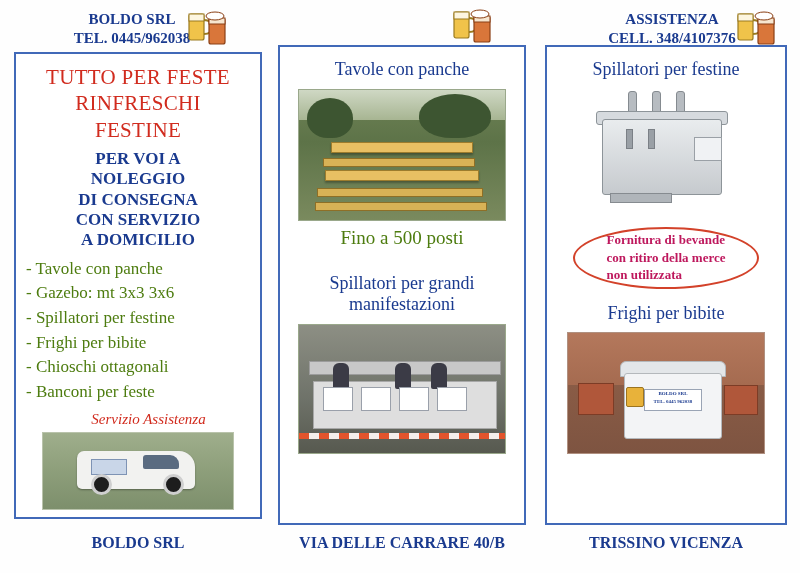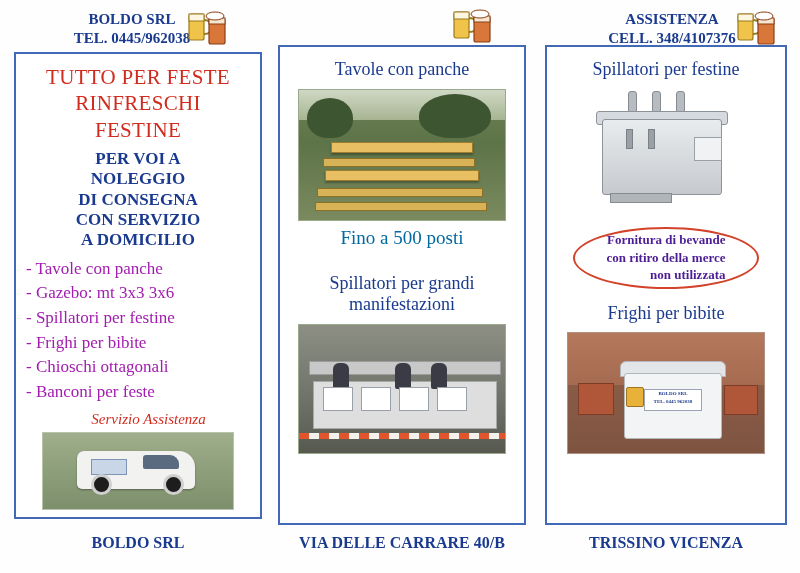--- a/index.html
+++ b/index.html
@@ -80,21 +80,21 @@
   .hdr-blue {
     text-align: center;
     color: #1a3a8f;
     font-weight: bold;
     font-size: 17px;
     line-height: 1.2;
     margin: 6px 6px 4px 6px;
   }
   .bullets {
     margin: 6px 0 0 10px;
-    color: #a21caf;
+    color: #4d7c0f;
     font-size: 17px;
     line-height: 1.45;
     font-family: Liberation Serif, serif;
   }
   .bullets div { white-space: nowrap; }
   .assist {
     text-align: center;
     color: #d12b1e;
     font-size: 15px;
     font-family: "Liberation Serif", serif;
@@ -160,21 +160,21 @@
   }
   .cap-blue {
     text-align: center;
     color: #1a3a8f;
     font-size: 18px;
     margin: 12px 0 8px 0;
     line-height: 1.2;
   }
   .cap-blue-sm {
     text-align: center;
-    color: #0369a1;
+    color: #4d7c0f;
     font-size: 19px;
     margin: 6px 0 8px 0;
   }
 
   .tables-photo {
     margin: 0 auto;
     width: 206px; height: 130px;
     background: linear-gradient(#6f8356 0%, #5d7348 40%, #7a8a5e 100%);
     border: 1px solid #9aa88b;
   }
@@ -286,28 +286,28 @@
     border: 1px solid #9aa0a6;
   }
 
   .oval-note {
     position: relative;
     margin: 10px auto 0 auto;
     width: 186px;
     height: 62px;
     border: 2px solid #d3422a;
     border-radius: 50%;
-    color: #4c1d95;
+    color: #be185d;
     font-size: 13px;
     font-weight: bold;
     line-height: 1.35;
     display: flex;
     align-items: center;
     justify-content: center;
-    text-align: right;
+    text-align: left;
     box-sizing: border-box;
     padding: 0 10px;
   }
 
   .fridge-photo {
     margin: 4px auto 0 auto;
     width: 196px; height: 120px;
     background: linear-gradient(#9b6a52 0%, #8a5c46 40%, #7e5441 100%);
     border: 1px solid #b09080;
   }

